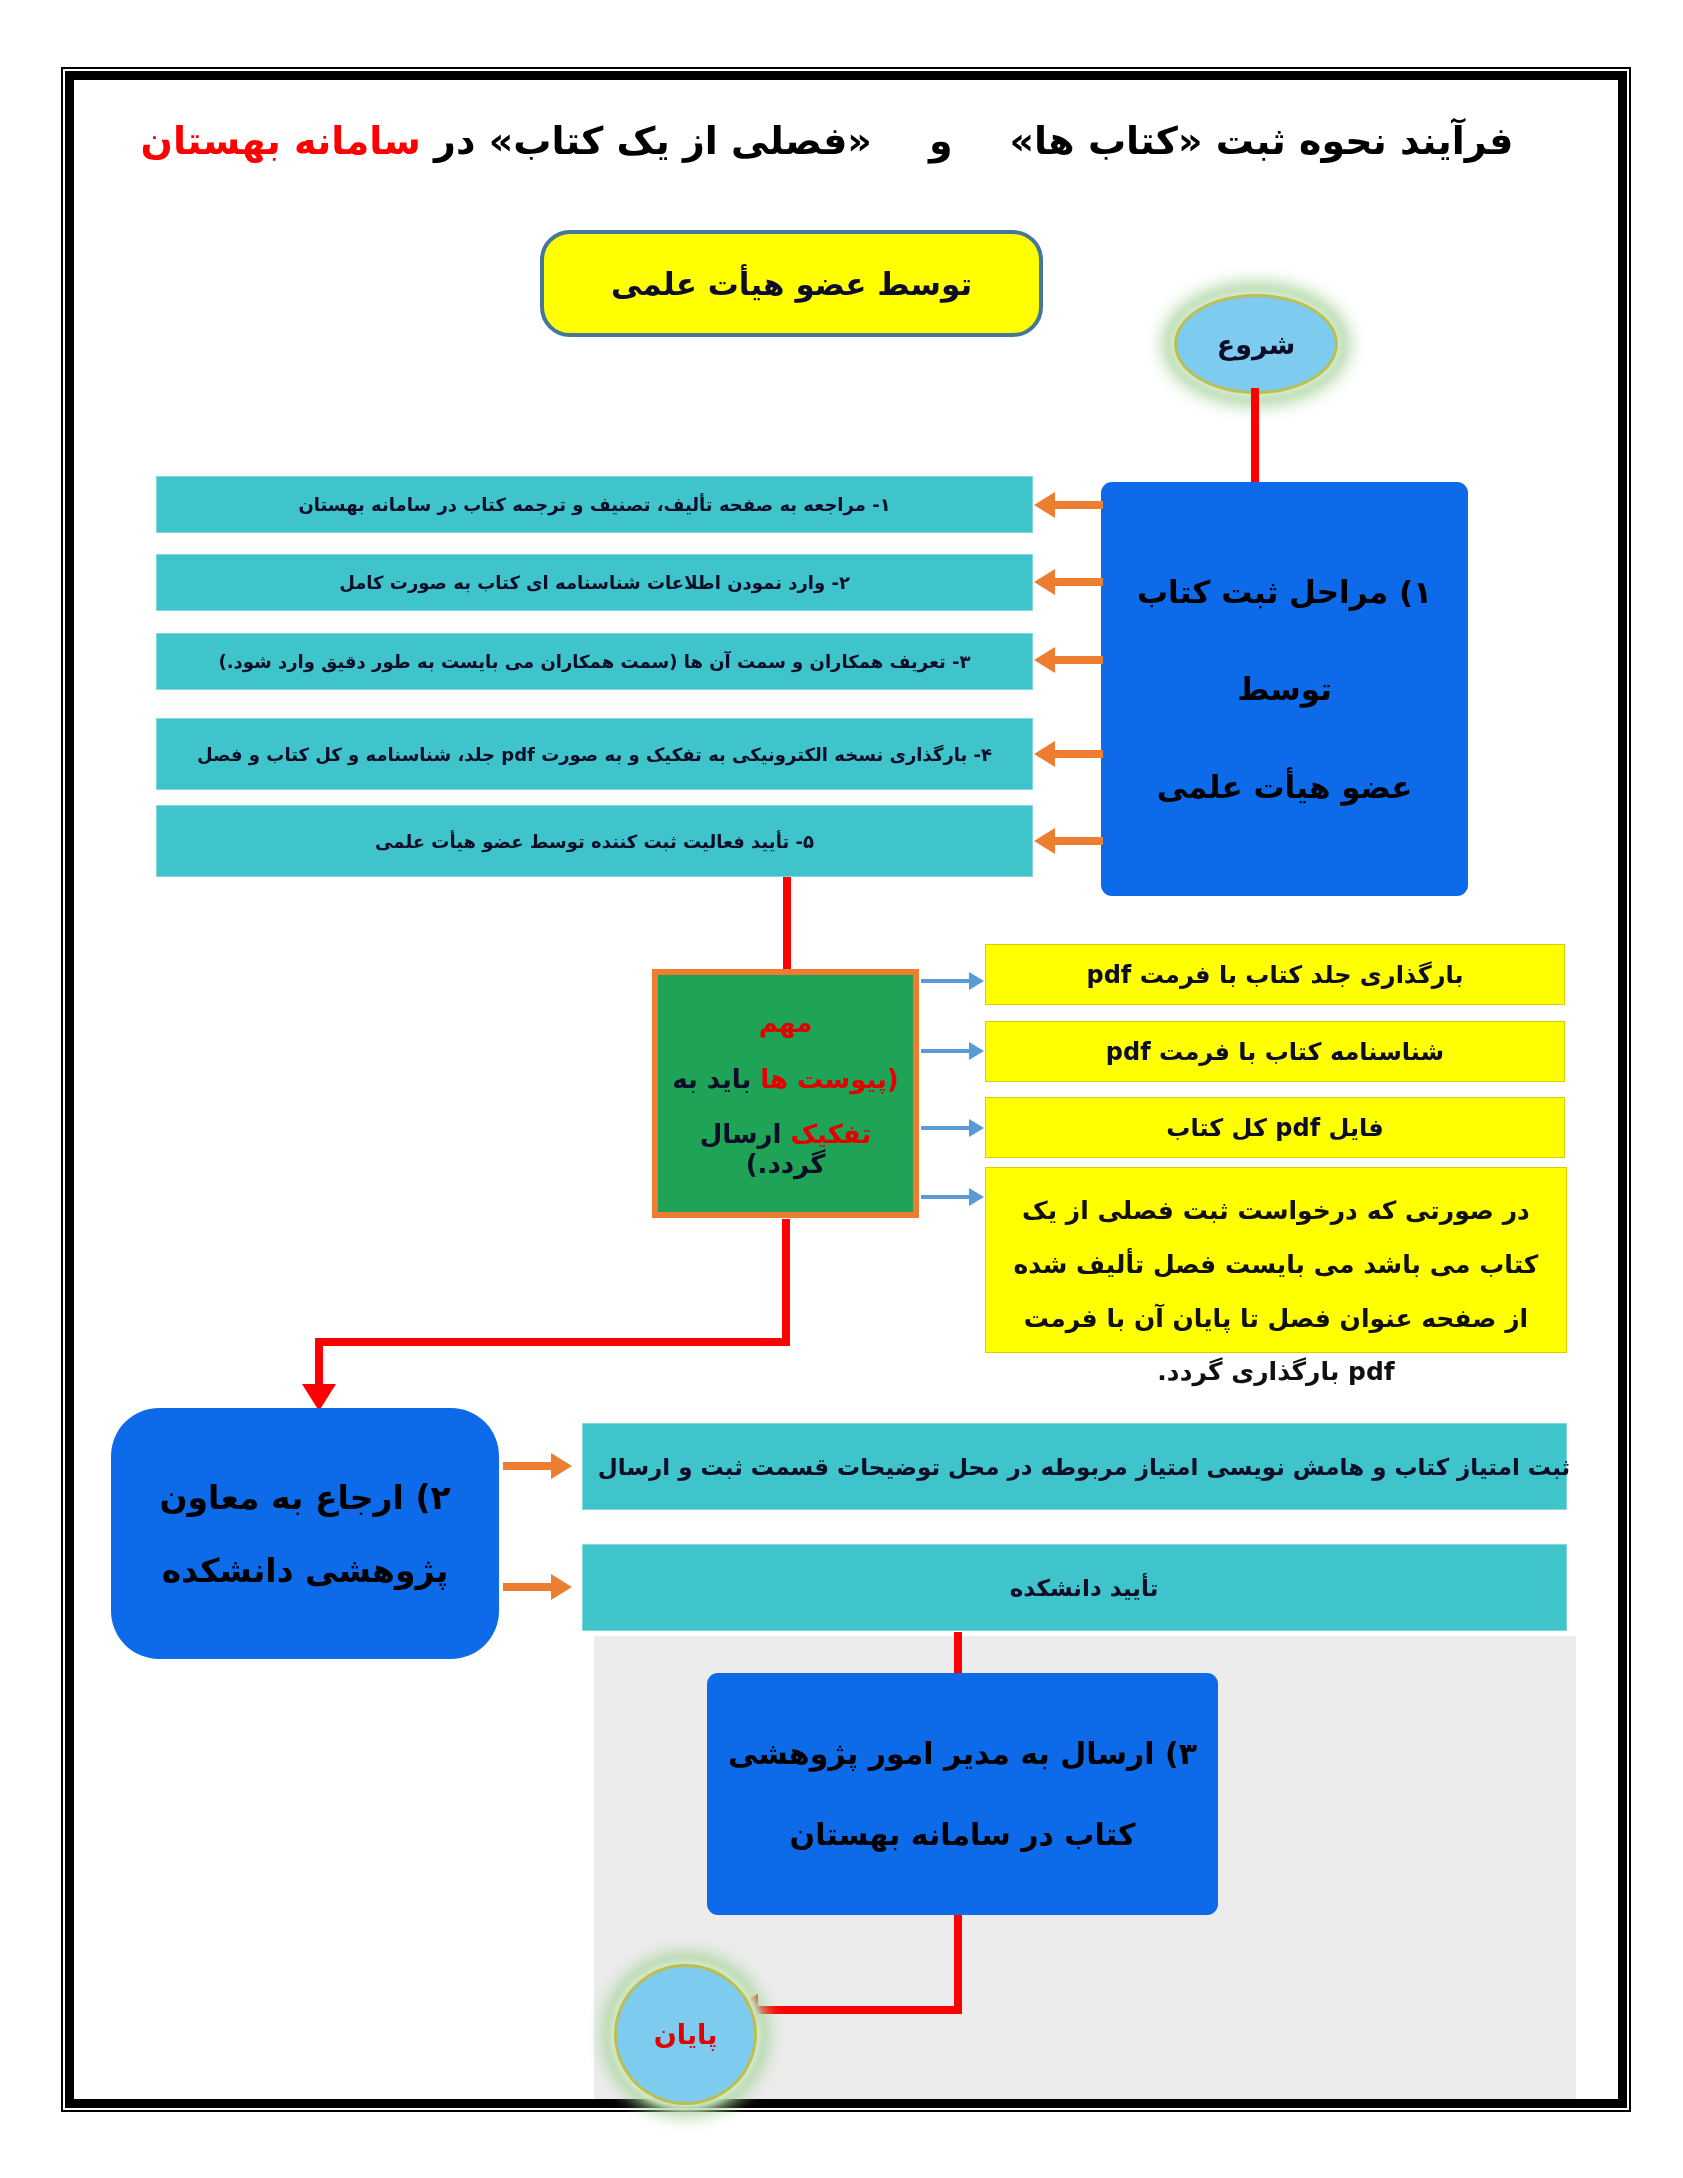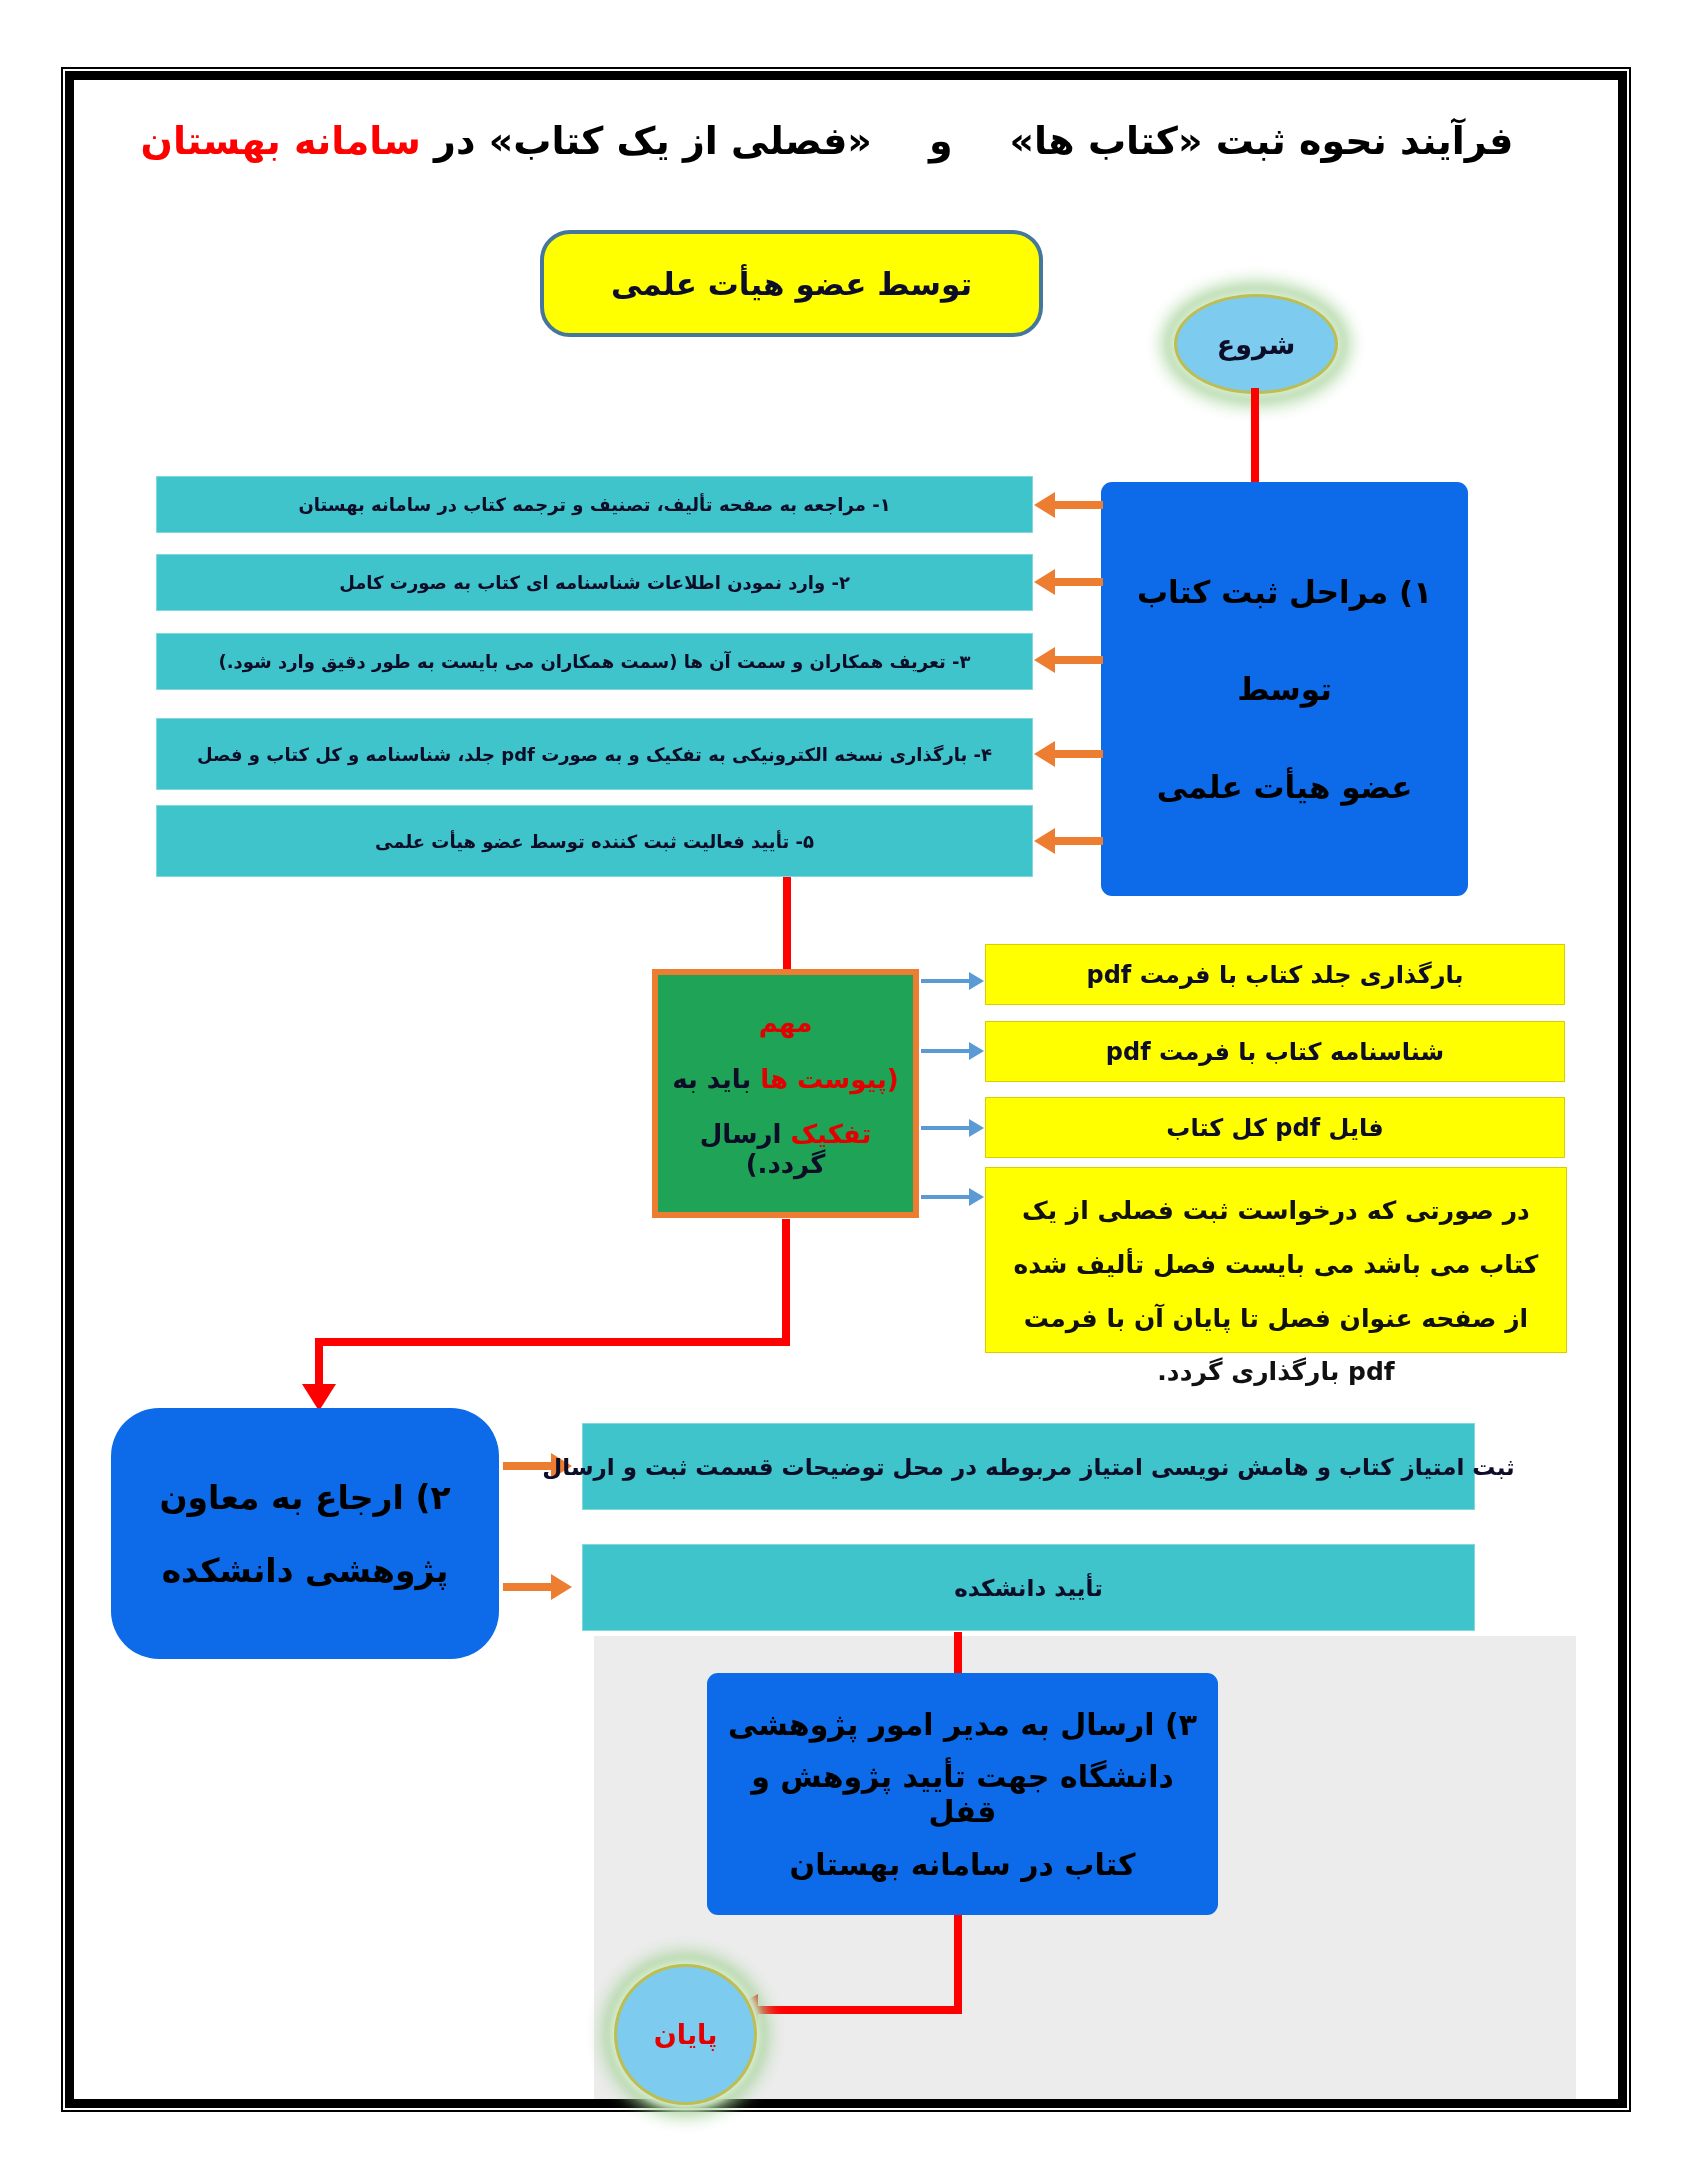--- a/index.html
+++ b/index.html
@@ -42,21 +42,21 @@
   .blue-box{background:#0D6AE8;color:#000;font-weight:bold;border-radius:11px;}
   .stage1-box{left:1101px;top:482px;width:367px;height:414px;font-size:31px;justify-content:space-evenly;padding:30px 6px;box-sizing:border-box;}
   .stage2-box{left:111px;top:1408px;width:388px;height:251px;border-radius:48px;font-size:33px;justify-content:center;gap:34px;}
   .stage3-box{left:707px;top:1673px;width:511px;height:242px;font-size:30px;justify-content:space-evenly;padding:16px 6px;box-sizing:border-box;}
 
   .teal{
     background:#3FC4CB;color:#0d0d28;font-weight:bold;font-size:18px;white-space:nowrap;
     box-shadow:inset 0 0 0 1px #7fd9dd;
   }
   .step{left:156px;width:877px;}
-  .fstep{left:582px;width:893px;font-size:23px;}
+  .fstep{left:582px;width:966px;font-size:23px;padding-left:19px;}
 
   .yellow-box{background:#FFFF00;border:1px solid #d8ce00;color:#0d0d28;font-weight:bold;font-size:24px;left:985px;width:580px;height:61px;box-sizing:border-box;}
   .note-box{
     left:985px;top:1167px;width:582px;height:186px;background:#FFFF00;border:1px solid #d8ce00;
     color:#111;font-weight:bold;font-size:25px;line-height:2.15;text-align:center;
     padding:16px 14px;box-sizing:border-box;
   }
 
   .green-box{
     left:652px;top:969px;width:267px;height:249px;background:#1FA356;border:6px solid #ED7D31;
@@ -212,21 +212,20 @@
     <span>ثبت امتیاز کتاب و هامش نویسی امتیاز مربوطه در محل توضیحات قسمت ثبت و ارسال</span>
   </div>
 <div class="abs teal fstep center rtl" style="top:1544px;height:87px;">
     <span>تأیید دانشکده</span>
   </div>
 
 <div class="abs rline" style="left:954px;top:1632px;width:8px;height:42px;"></div>
 
 <div class="abs blue-box stage3-box col rtl">
   <span>۳) ارسال به مدیر امور پژوهشی</span>
-  <span>دانشگاه جهت تأیید پژوهش و قفل</span>
   <span>کتاب در سامانه بهستان</span>
 </div>
 
 <div class="abs rline" style="left:954px;top:1915px;width:8px;height:99px;"></div>
 <div class="abs rline" style="left:754px;top:2006px;width:208px;height:8px;"></div>
 <div class="abs rheadL" style="left:729px;top:1994px;"></div>
 
 <div class="abs node end-node center rtl">
   <span>پایان</span>
 </div>

